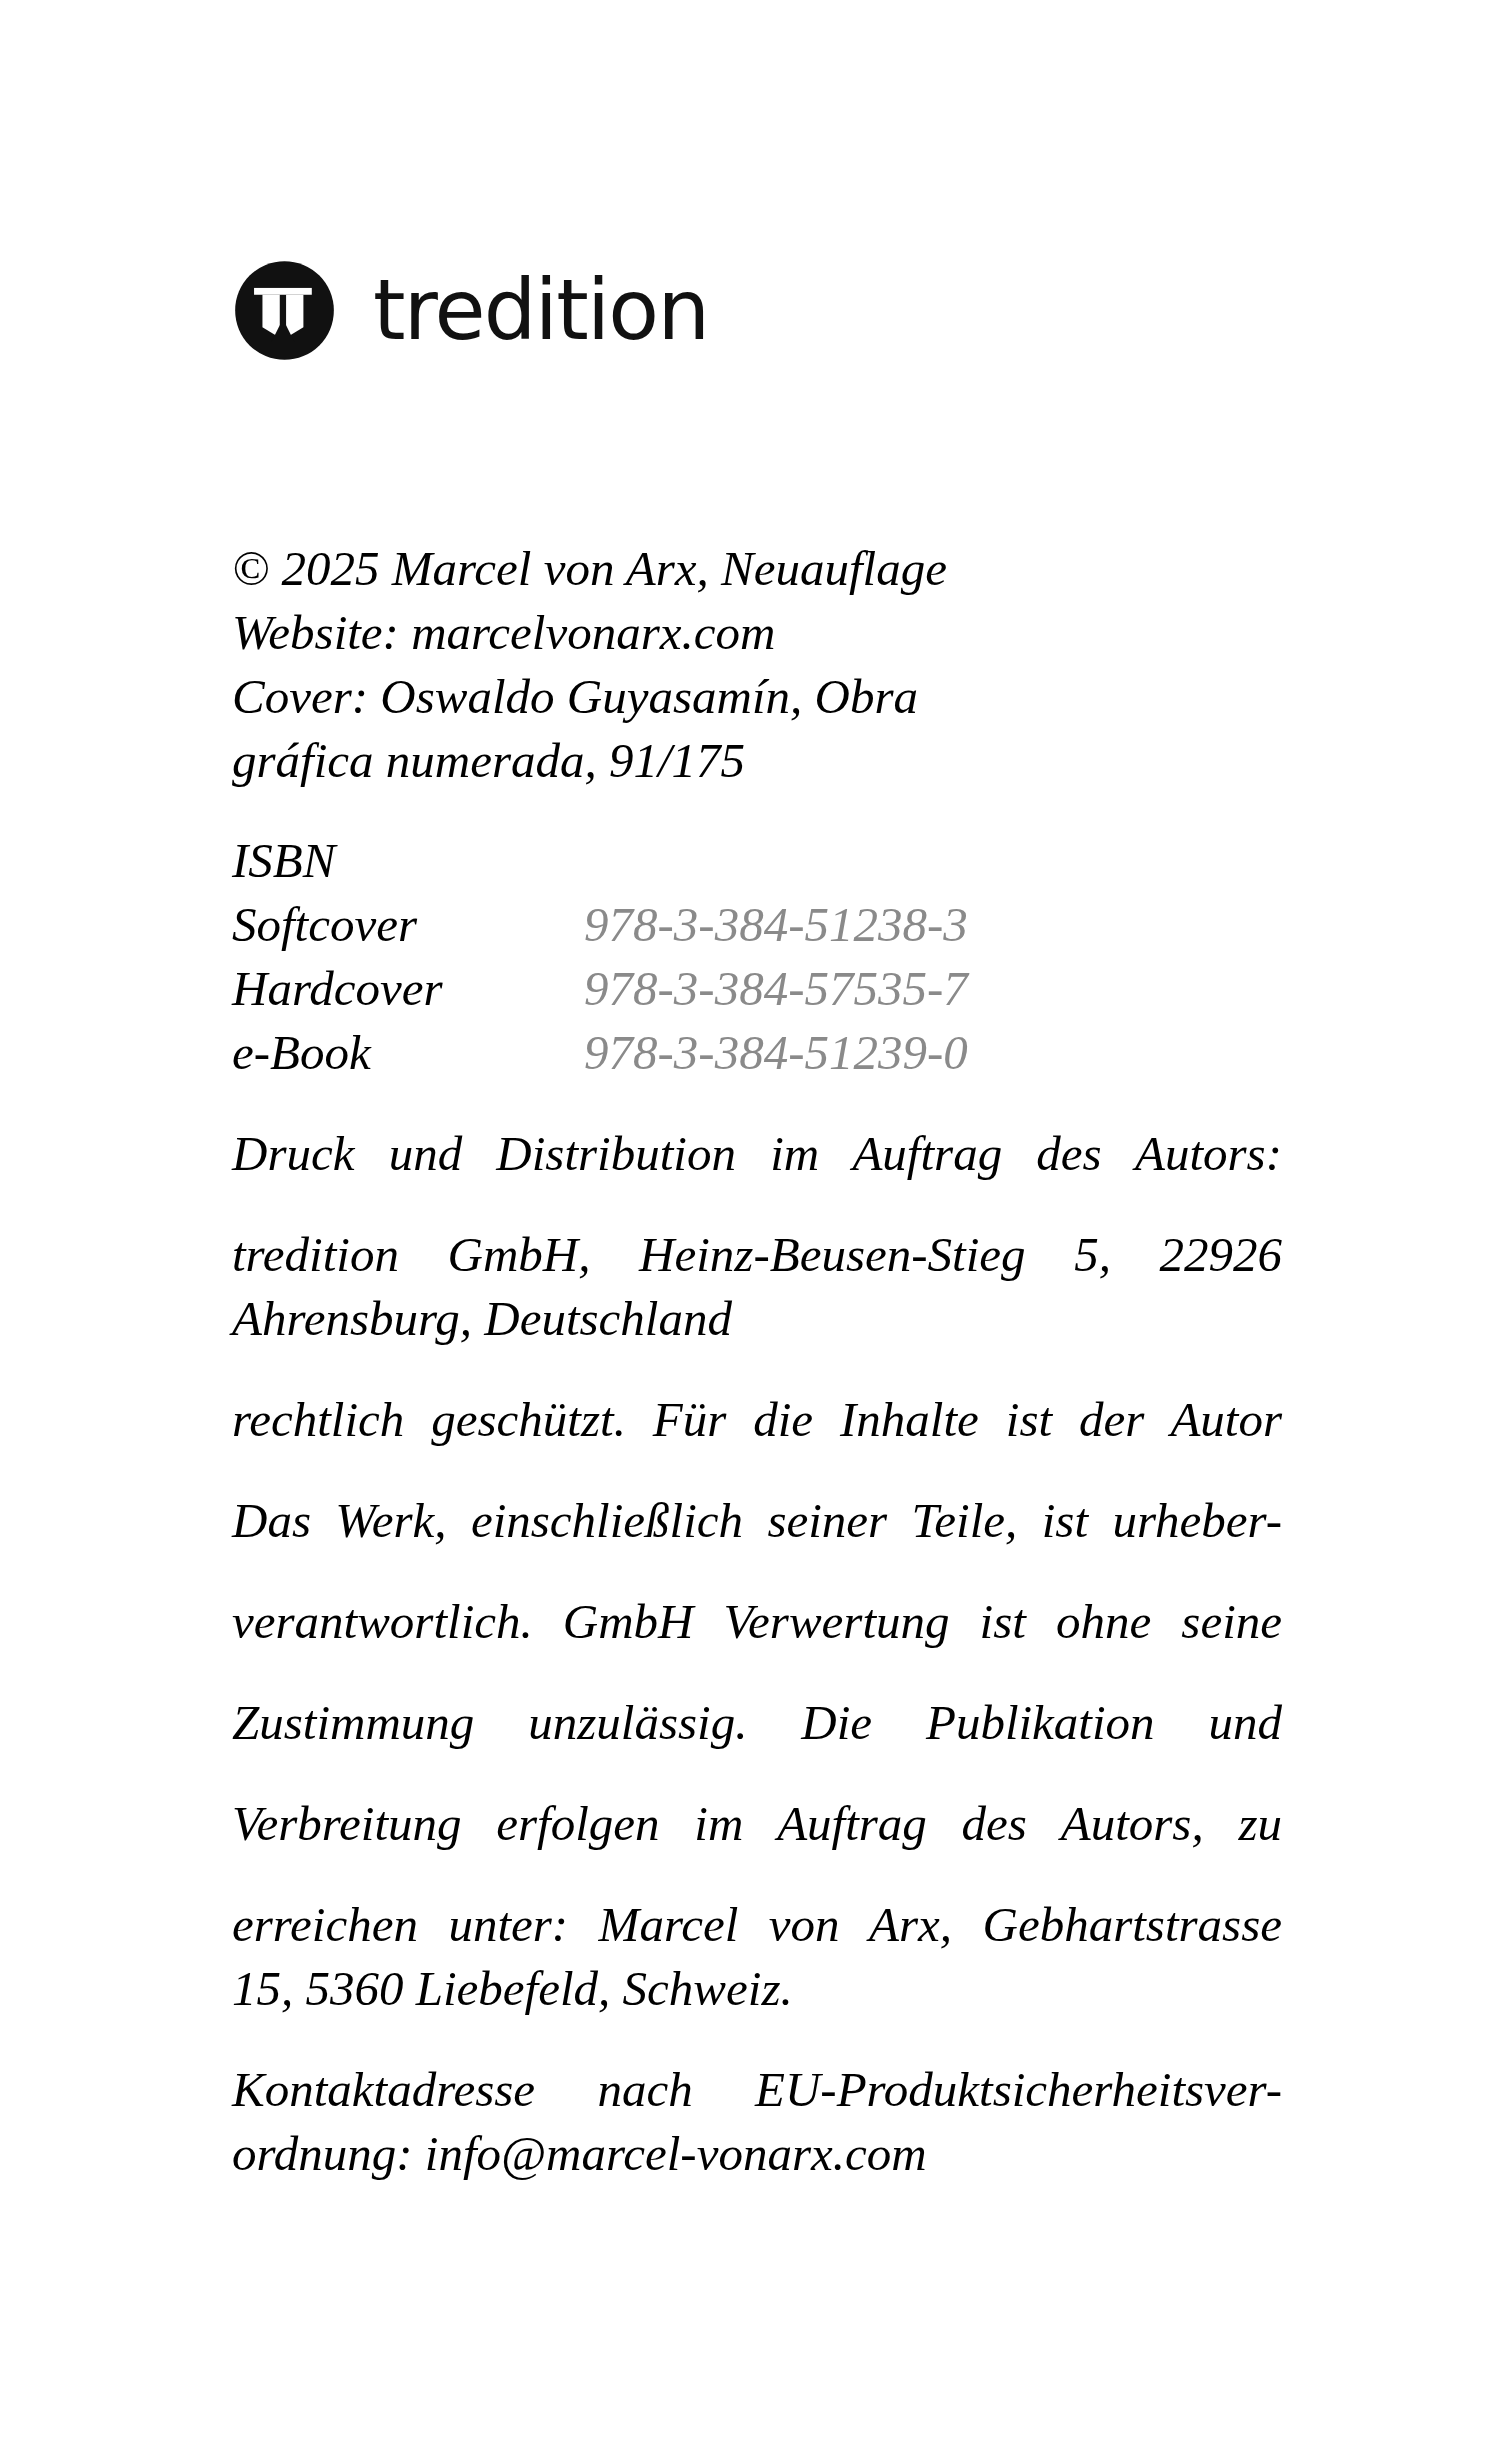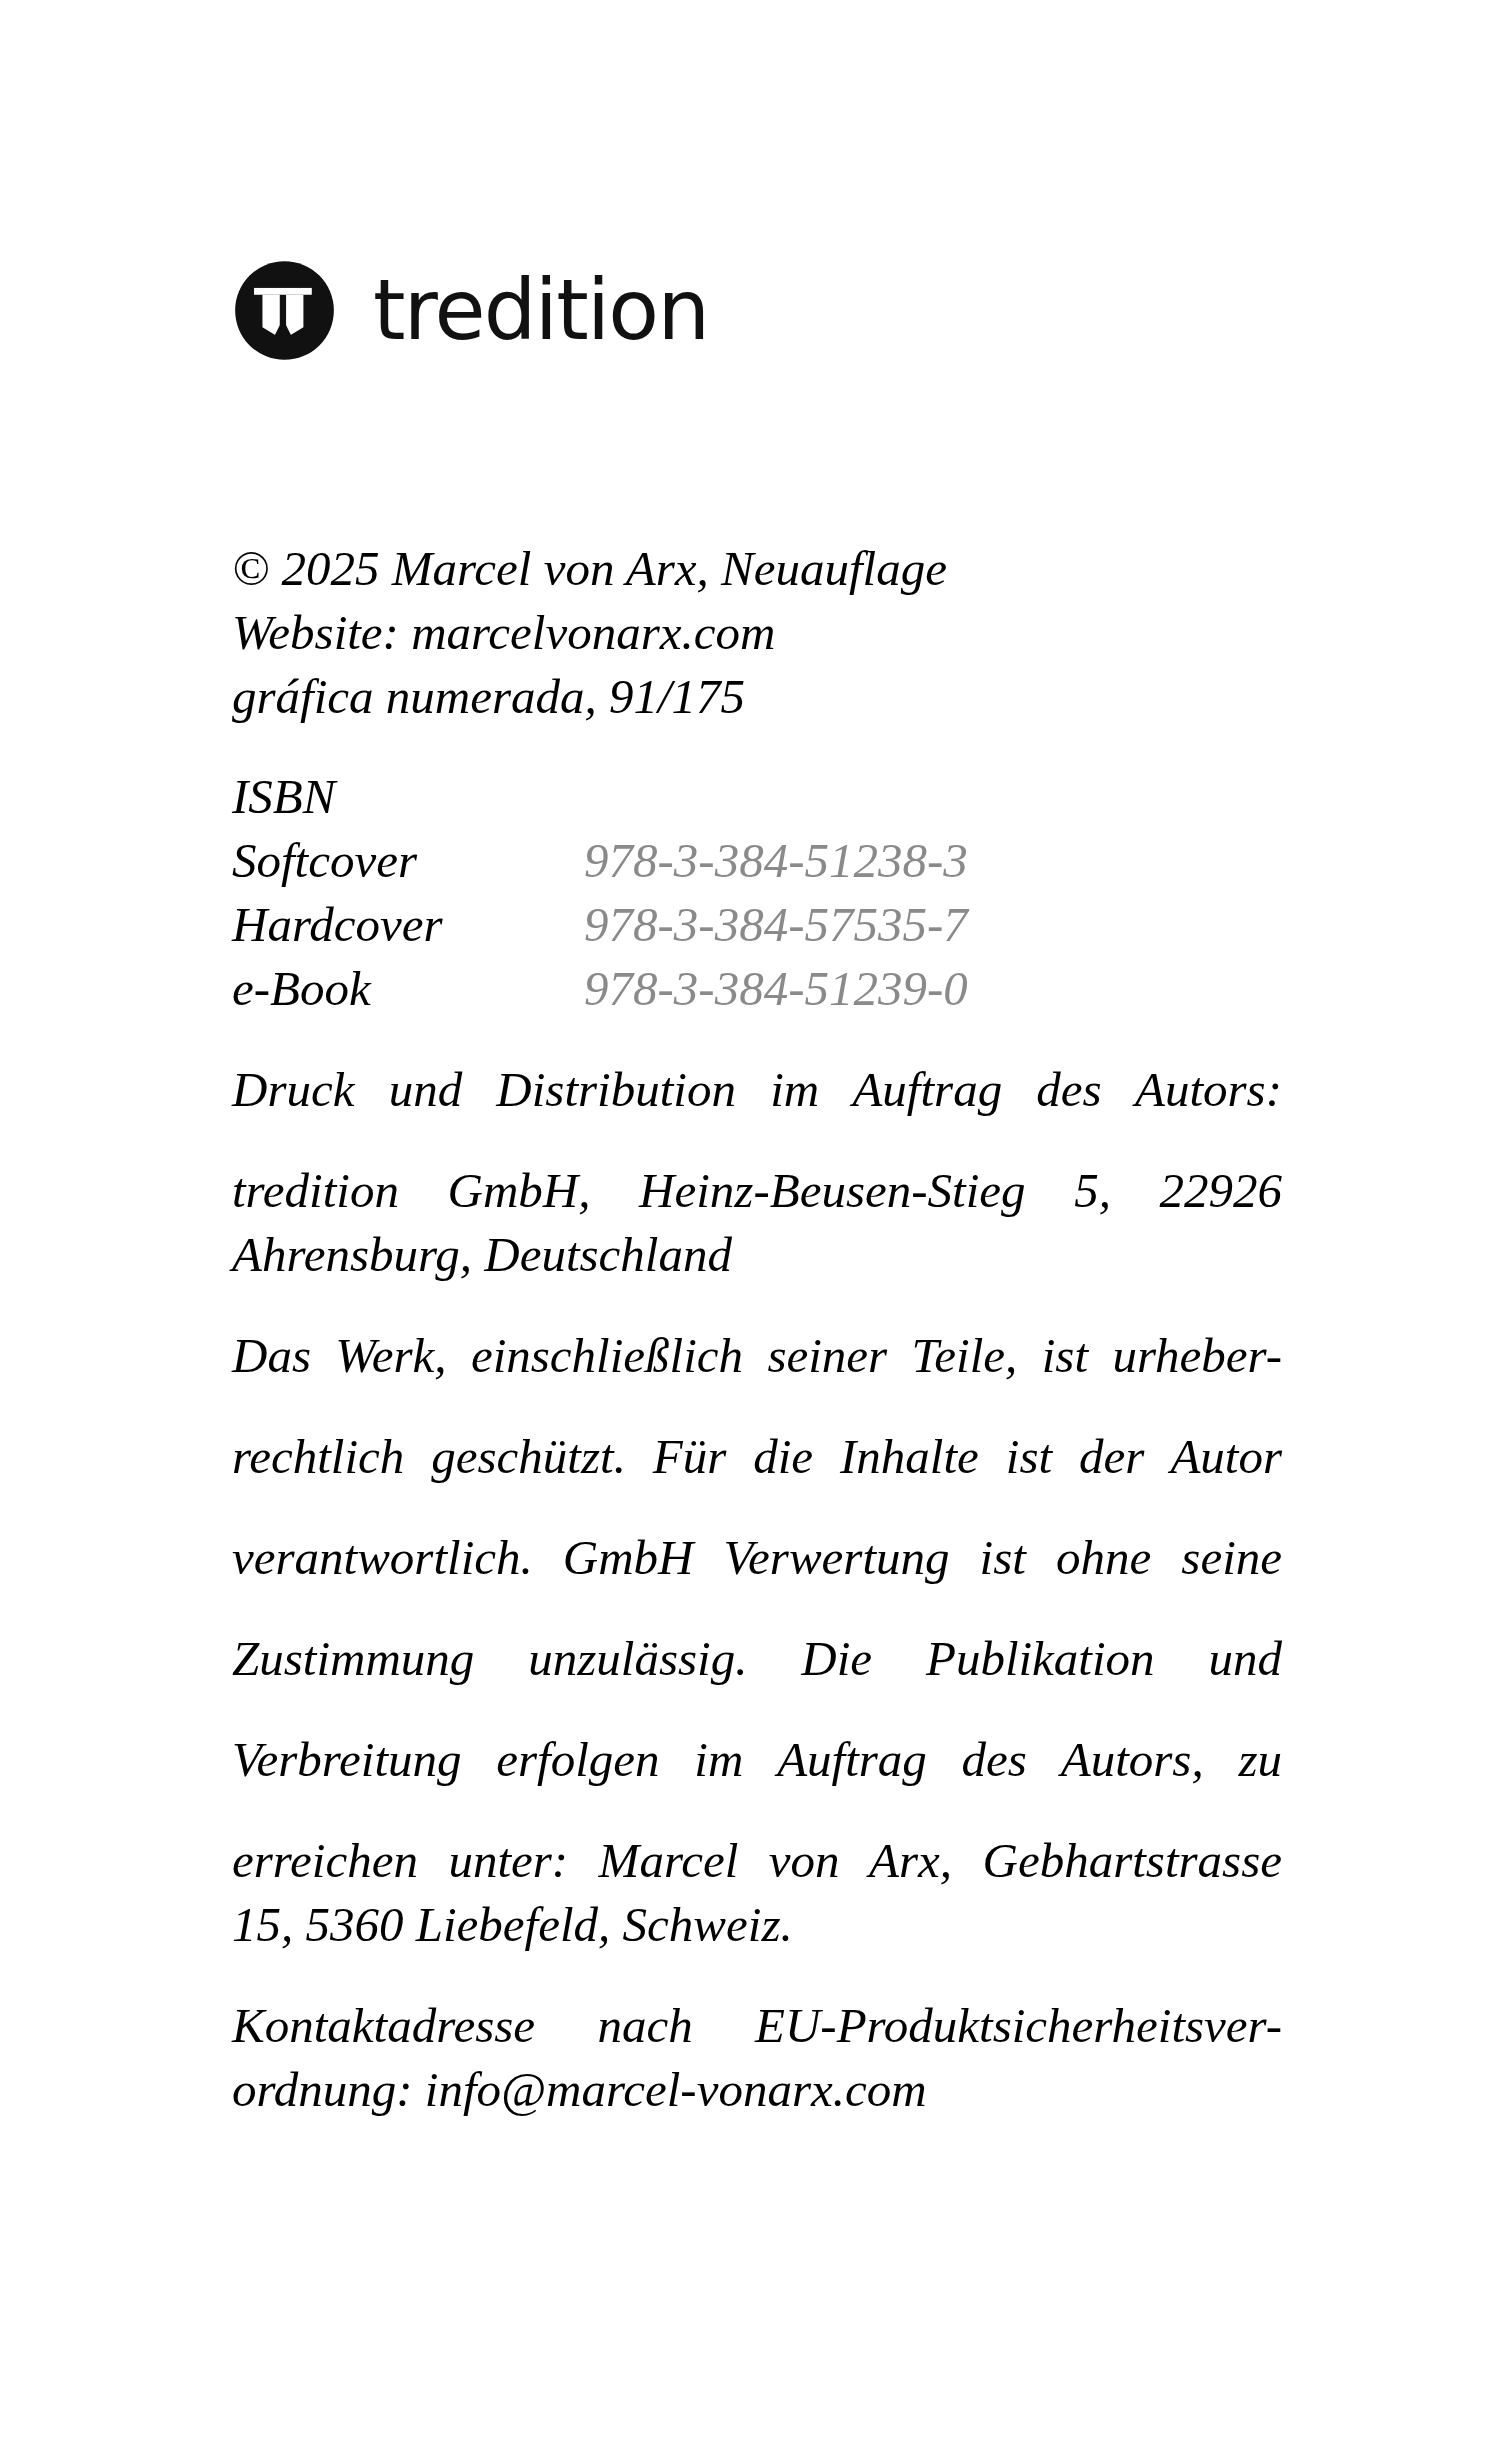--- a/index.html
+++ b/index.html
@@ -69,20 +69,21 @@
           <polygon points="103,70 136,70 136,132 103,152"></polygon>
         </g>
         <polygon fill="#111111" points="97,116 75,160 119,160"></polygon>
       </svg>
       <div class="logo-wordmark">tredition</div>
     </div>
 
     <div class="block">
       <div class="line">© 2025 Marcel von Arx, Neuauflage</div>
       <div class="line">Website: marcelvonarx.com</div>
+      <div class="line">Cover: Oswaldo Guyasamín, Obra</div>
       <div class="line">gráfica numerada, 91/175</div>
     </div>
 
     <div class="block">
       <div class="line">ISBN</div>
       <div class="isbn-row">
         <div class="isbn-label">Softcover</div>
         <div class="isbn-value">978-3-384-51238-3</div>
       </div>
       <div class="isbn-row">
@@ -95,22 +96,22 @@
       </div>
     </div>
 
     <div class="block">
       <div class="line jst">Druck und Distribution im Auftrag des Autors:</div>
       <div class="line jst">tredition GmbH, Heinz-Beusen-Stieg 5, 22926</div>
       <div class="line">Ahrensburg, Deutschland</div>
     </div>
 
     <div class="block">
+      <div class="line jst">rechtlich geschützt. Für die Inhalte ist der Autor</div>
       <div class="line jst">Das Werk, einschließlich seiner Teile, ist urheber-</div>
-      <div class="line jst">rechtlich geschützt. Für die Inhalte ist der Autor</div>
       <div class="line jst">verantwortlich. GmbH Verwertung ist ohne seine</div>
       <div class="line jst">Zustimmung unzulässig. Die Publikation und</div>
       <div class="line jst">Verbreitung erfolgen im Auftrag des Autors, zu</div>
       <div class="line jst">erreichen unter: Marcel von Arx, Gebhartstrasse</div>
       <div class="line">15, 5360 Liebefeld, Schweiz.</div>
     </div>
 
     <div class="block">
       <div class="line jst">Kontaktadresse nach EU-Produktsicherheitsver-</div>
       <div class="line">ordnung: info@marcel-vonarx.com</div>

